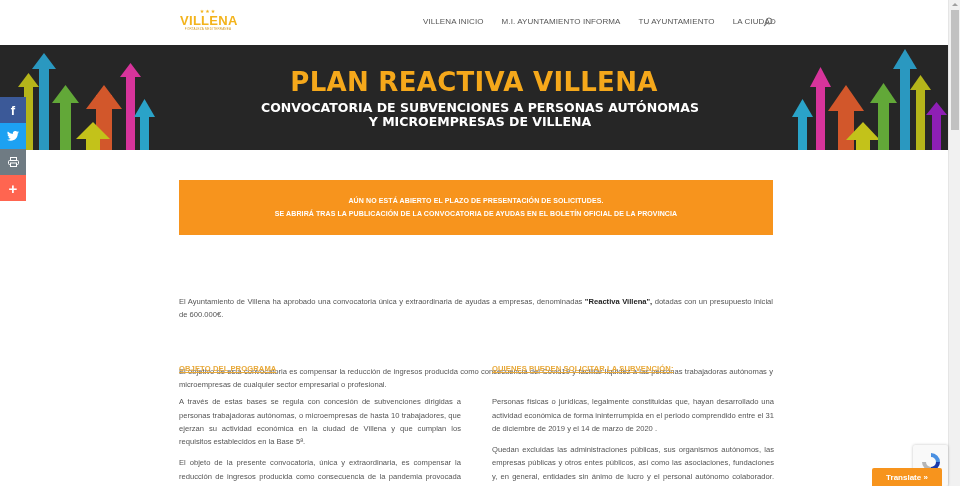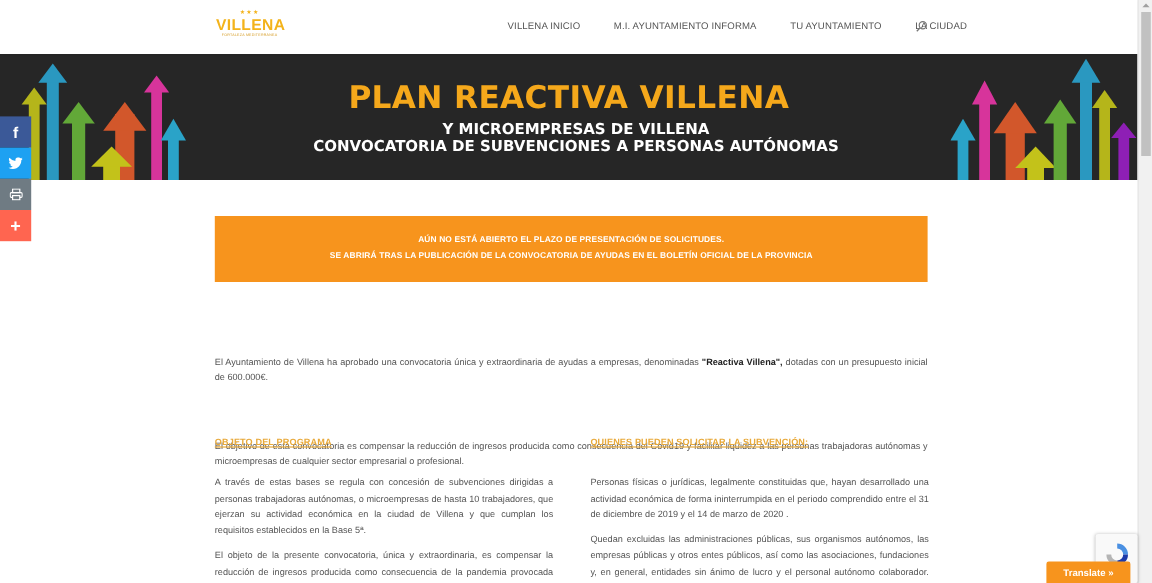--- a/index.html
+++ b/index.html
@@ -5,21 +5,21 @@
   * { box-sizing: border-box; margin: 0; padding: 0; }
   html, body { width: 960px; height: 486px; overflow: hidden; background: #ffffff; font-family: "Liberation Sans", "DejaVu Sans", sans-serif; }
   .page { position: relative; width: 960px; height: 486px; overflow: hidden; }
 
   
   .header { position: absolute; left: 0; top: 0; width: 948px; height: 45px; background: #fff; box-shadow: 0 1px 2px rgba(0,0,0,0.08); z-index: 5; }
   .logo { position: absolute; left: 180px; top: 9px; width: 56px; height: 26px; text-align: center; }
   .logo-stars { color: #f3b31b; font-size: 5px; letter-spacing: 1px; line-height: 5px; height: 5px; }
   .logo-name { color: #f3b31b; font-weight: bold; font-size: 13px; line-height: 13px; letter-spacing: 0.3px; }
   .logo-sub { color: #d59b22; font-size: 3px; line-height: 5px; letter-spacing: 0.2px; white-space: nowrap; }
-  .nav { position: absolute; top: 17px; left: 423px; display: flex; gap: 28px; align-items: center; }
+  .nav { position: absolute; top: 17px; left: 423px; display: flex; gap: 18px; align-items: center; }
   .nav-item { font-size: 8px; color: #555; letter-spacing: 0.1px; white-space: nowrap; cursor: pointer; }
   .search-icon { position: absolute; left: 763px; top: 17px; width: 10px; height: 10px; }
 
   
   .scrollbar { position: absolute; right: 0; top: 0; width: 12px; height: 486px; background: #f1f1f1; border-left: 1px solid #e5e5e5; z-index: 6; }
   .scroll-thumb { position: absolute; left: 2px; top: 10px; width: 8px; height: 120px; background: #c1c1c1; }
   .scroll-arrow { position: absolute; left: 3px; top: 3px; width: 0; height: 0; border-left: 3px solid transparent; border-right: 3px solid transparent; border-bottom: 3px solid #a0a0a0; }
 
   
   .banner { position: absolute; left: 0; top: 45px; width: 948px; height: 105px; background: #262626; overflow: hidden; text-decoration: underline; }
@@ -97,22 +97,22 @@
 
       <rect x="116" y="30" width="9" height="75" fill="#d7349b"></rect>
       <polygon points="110,32 120.5,18 131,32" fill="#d7349b"></polygon>
 
       <rect x="130" y="70" width="9" height="35" fill="#2aa3c8"></rect>
       <polygon points="124,72 134.5,54 145,72" fill="#2aa3c8"></polygon>
     </svg>
 
     <div class="banner-title">PLAN REACTIVA VILLENA</div>
     <div class="banner-sub">
+      <div>CONVOCATORIA DE SUBVENCIONES A PERSONAS AUTÓNOMAS</div>
       <div>Y MICROEMPRESAS DE VILLENA</div>
-      <div>CONVOCATORIA DE SUBVENCIONES A PERSONAS AUTÓNOMAS</div>
     </div>
 
     <svg class="arrows-right" width="156" height="105" viewBox="0 0 156 105">
 
       <rect x="6" y="70" width="9" height="35" fill="#2aa3c8"></rect>
       <polygon points="0,72 10.5,54 21,72" fill="#2aa3c8"></polygon>
 
       <rect x="24" y="40" width="9" height="65" fill="#d7349b"></rect>
       <polygon points="18,42 28.5,22 39,42" fill="#d7349b"></polygon>
 

